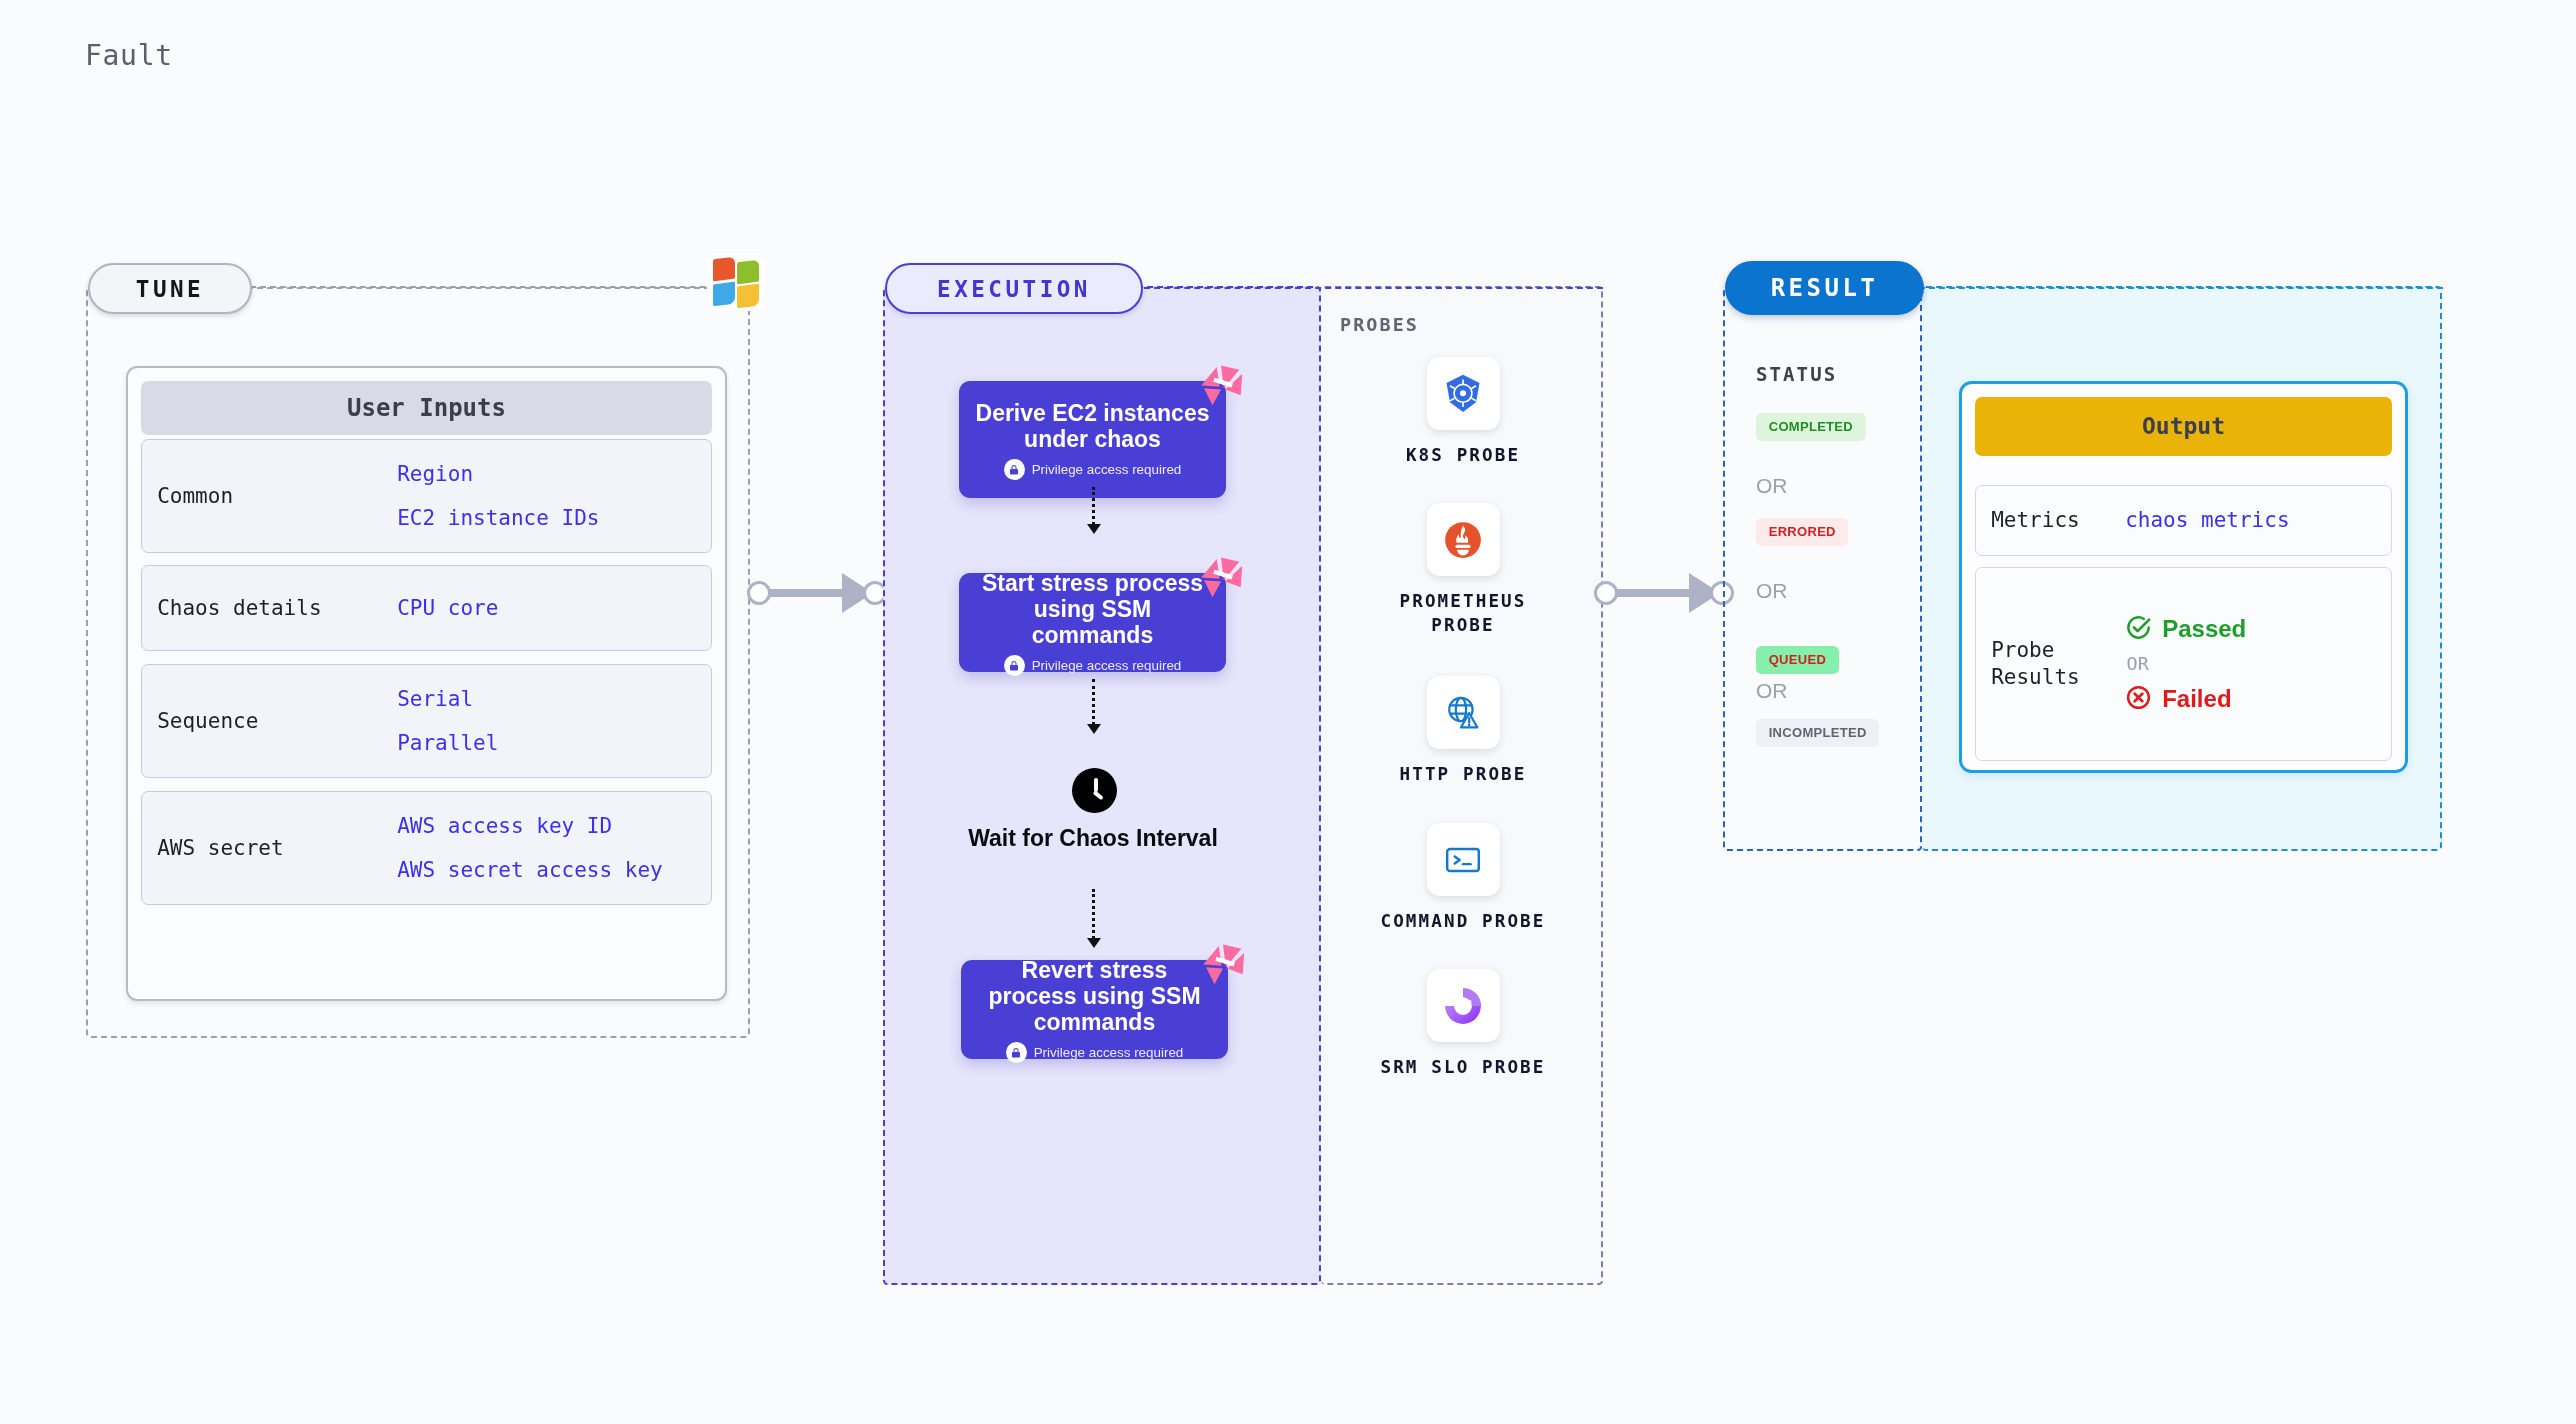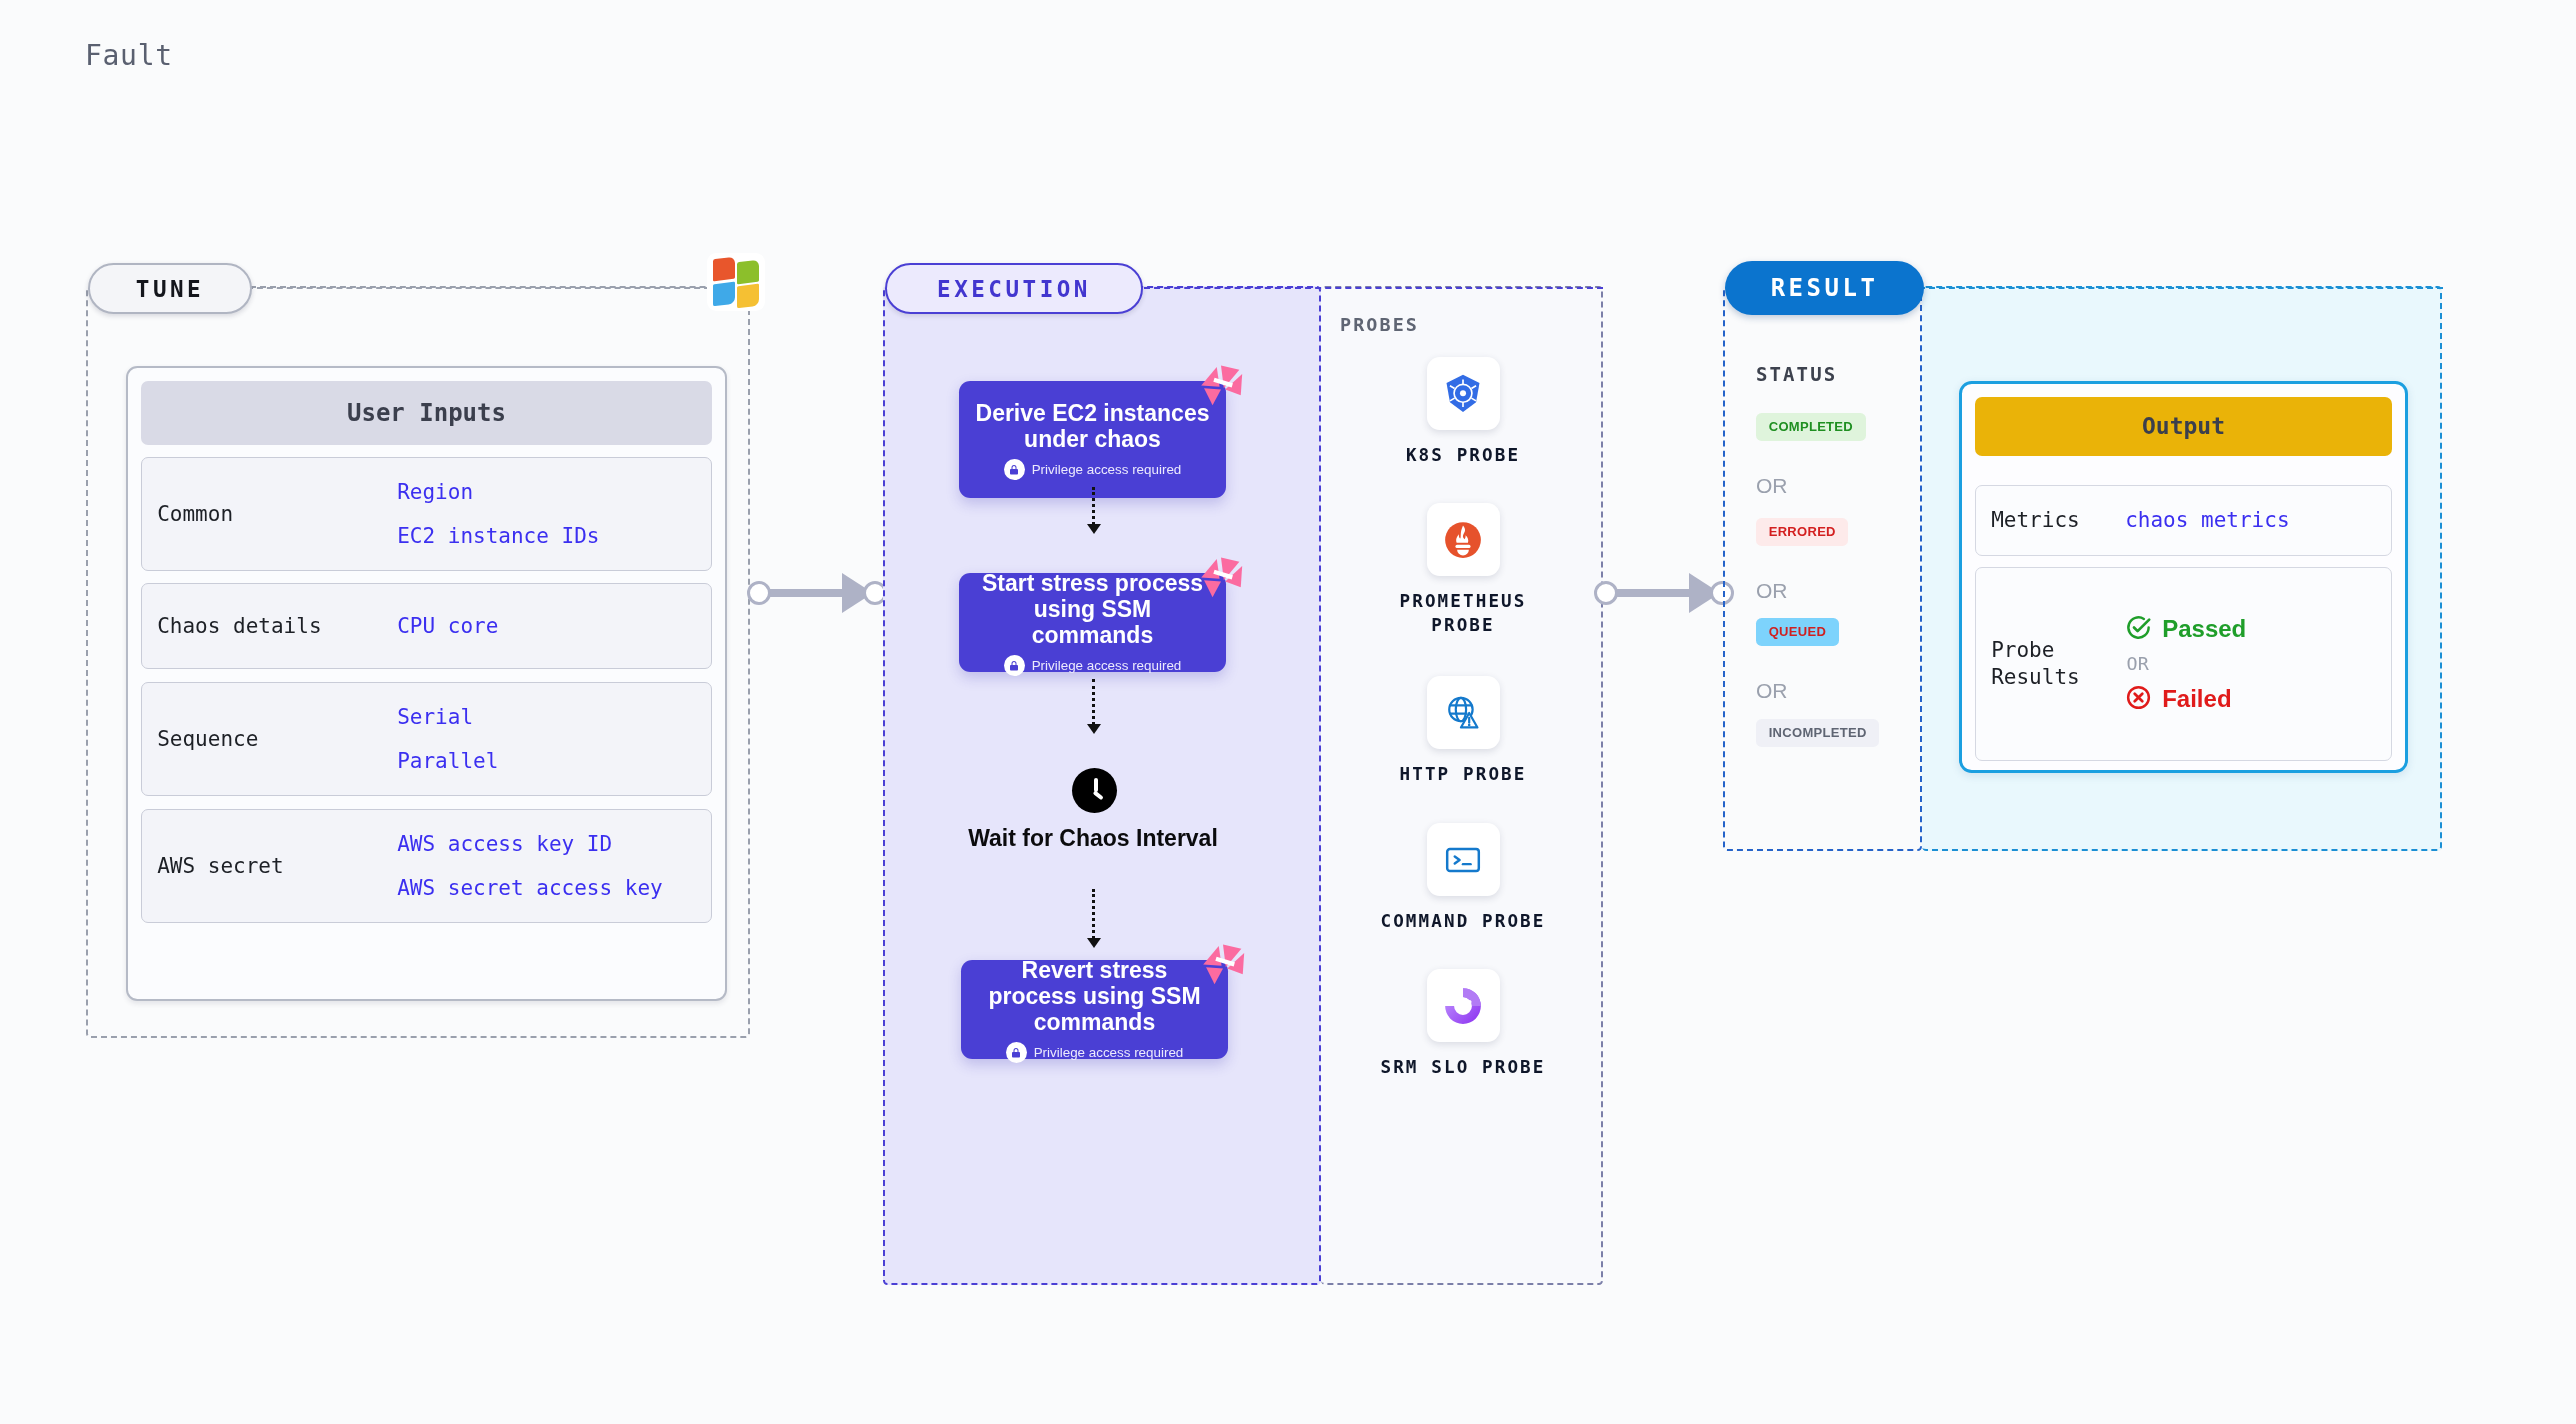--- a/index.html
+++ b/index.html
@@ -48,24 +48,24 @@
   .dash-link { position: absolute; border-top: 2.8px dashed #9aa0ad; }
   .dash-link-exec { position: absolute; border-top: 2.8px dashed #4a3fd4; }
   .dash-link-res  { position: absolute; border-top: 2.8px dashed #1b8fd4; }
 
   
   .ui-card {
     position: absolute; background: #fbfcfe; border: 2.1px solid #b5bac6;
     border-radius: 11.3px; padding: 12.7px; box-shadow: 0 2.1px 5.6px rgba(40,40,70,.10);
   }
   .ui-head {
-    background: #d9dae6; border-radius: 7px; height: 64px;
+    background: #d9dae6; border-radius: 7px; height: 54px;
     display: flex; align-items: center; justify-content: center;
     font-family: "DejaVu Sans Mono", monospace; font-size: 24px; font-weight: 700; color: #3b3f4d;
-    margin-bottom: 12px;
+    margin-bottom: 4px;
   }
   .ui-row {
     background: #f3f4f9; border: 1.4px solid #c9ccd8; border-radius: 7px;
     display: flex; align-items: center; padding: 0 15.5px; margin-bottom: 12.7px;
   }
   .ui-row:last-child { margin-bottom: 0; }
   .ui-key {
     font-family: "DejaVu Sans Mono", monospace; font-size: 21px; color: #1d2026;
     width: 240px; flex: none; line-height: 1.25;
   }
@@ -373,21 +373,21 @@
   <div class="pill pill-result" style="left:1725px;top:261px;width:199px;height:54px;font-size:24px;">
     <span>RESULT</span>
   </div>
 
   <div class="section-cap" style="left:1756px;top:363px;font-size:19px;color:#3d424e;">STATUS</div>
 
   <div class="status-badge" style="left: 1756px; top: 413px; background: rgb(223, 244, 220); color: rgb(31, 143, 33);">COMPLETED</div>
   <div class="or-text" style="left:1756px;top:474px;">OR</div>
   <div class="status-badge" style="left: 1756px; top: 518px; background: rgb(253, 234, 234); color: rgb(211, 32, 32);">ERRORED</div>
   <div class="or-text" style="left:1756px;top:579px;">OR</div>
-  <div class="status-badge" style="left: 1756px; top: 618px; background: #7dd3fc; color: rgb(207, 32, 32);">QUEUED</div>
+  <div class="status-badge" style="left: 1756px; top: 646px; background: #86efac; color: rgb(207, 32, 32);">QUEUED</div>
   <div class="or-text" style="left:1756px;top:679px;">OR</div>
   <div class="status-badge" style="left: 1756px; top: 719px; background: rgb(239, 240, 246); color: rgb(95, 101, 115);">INCOMPLETED</div>
 
   <div class="out-card" style="left:1959px;top:381px;width:449px;height:392px;">
     <div class="out-head">Output</div>
 
     <div class="out-row" style="height:71px;">
       <div class="out-key">Metrics</div>
       <div class="out-val">chaos metrics</div>
     </div>

